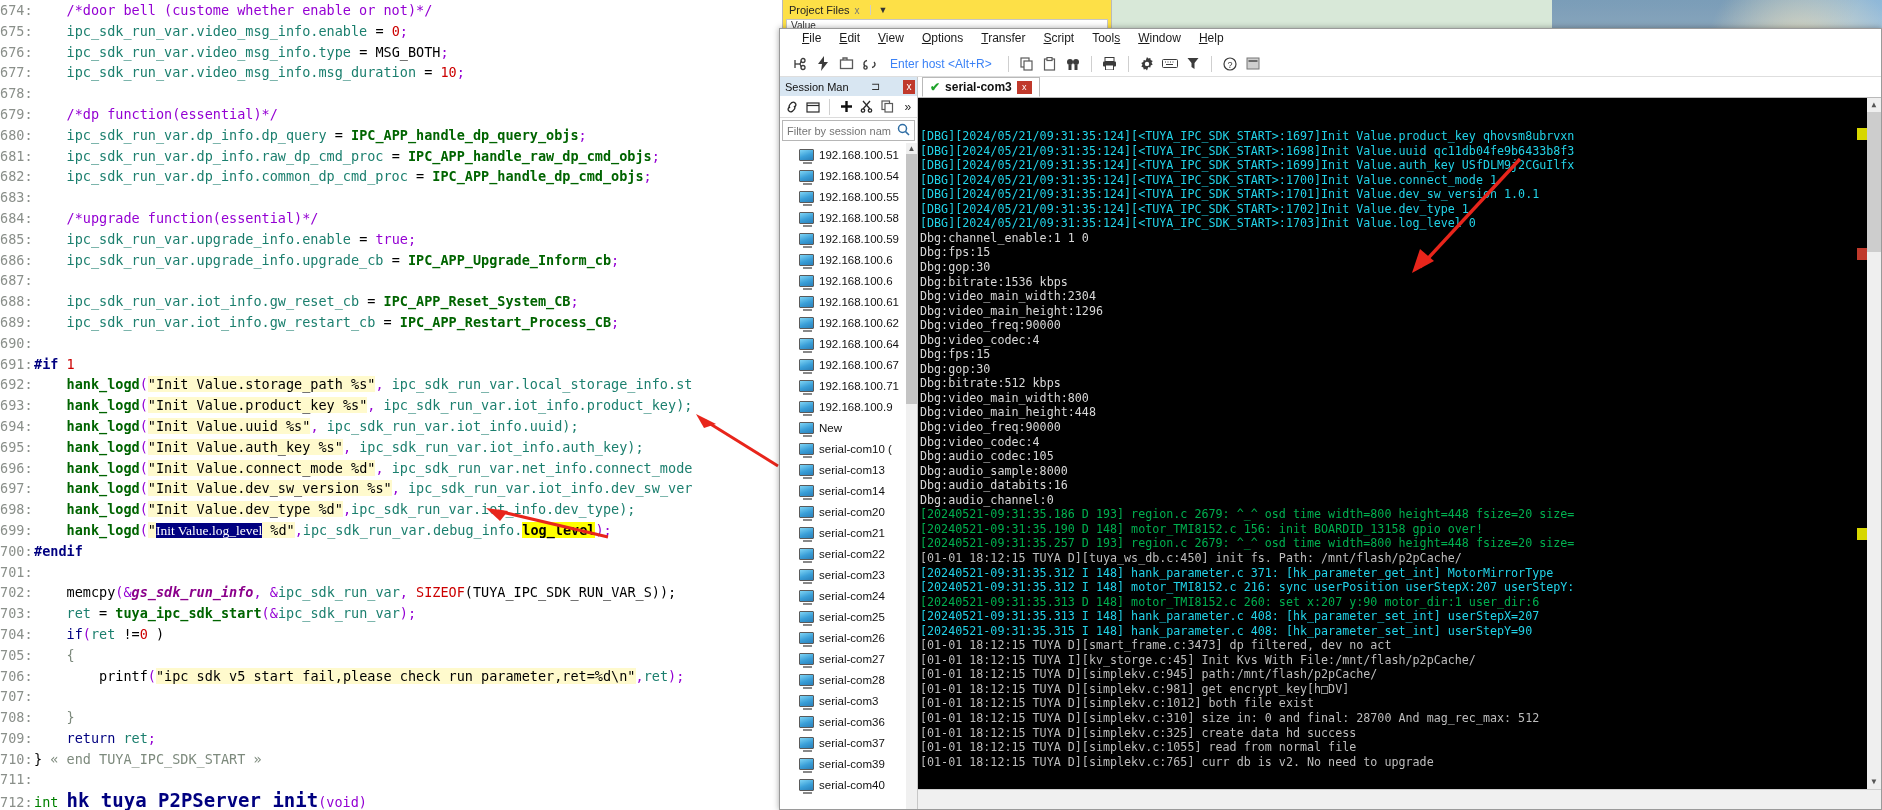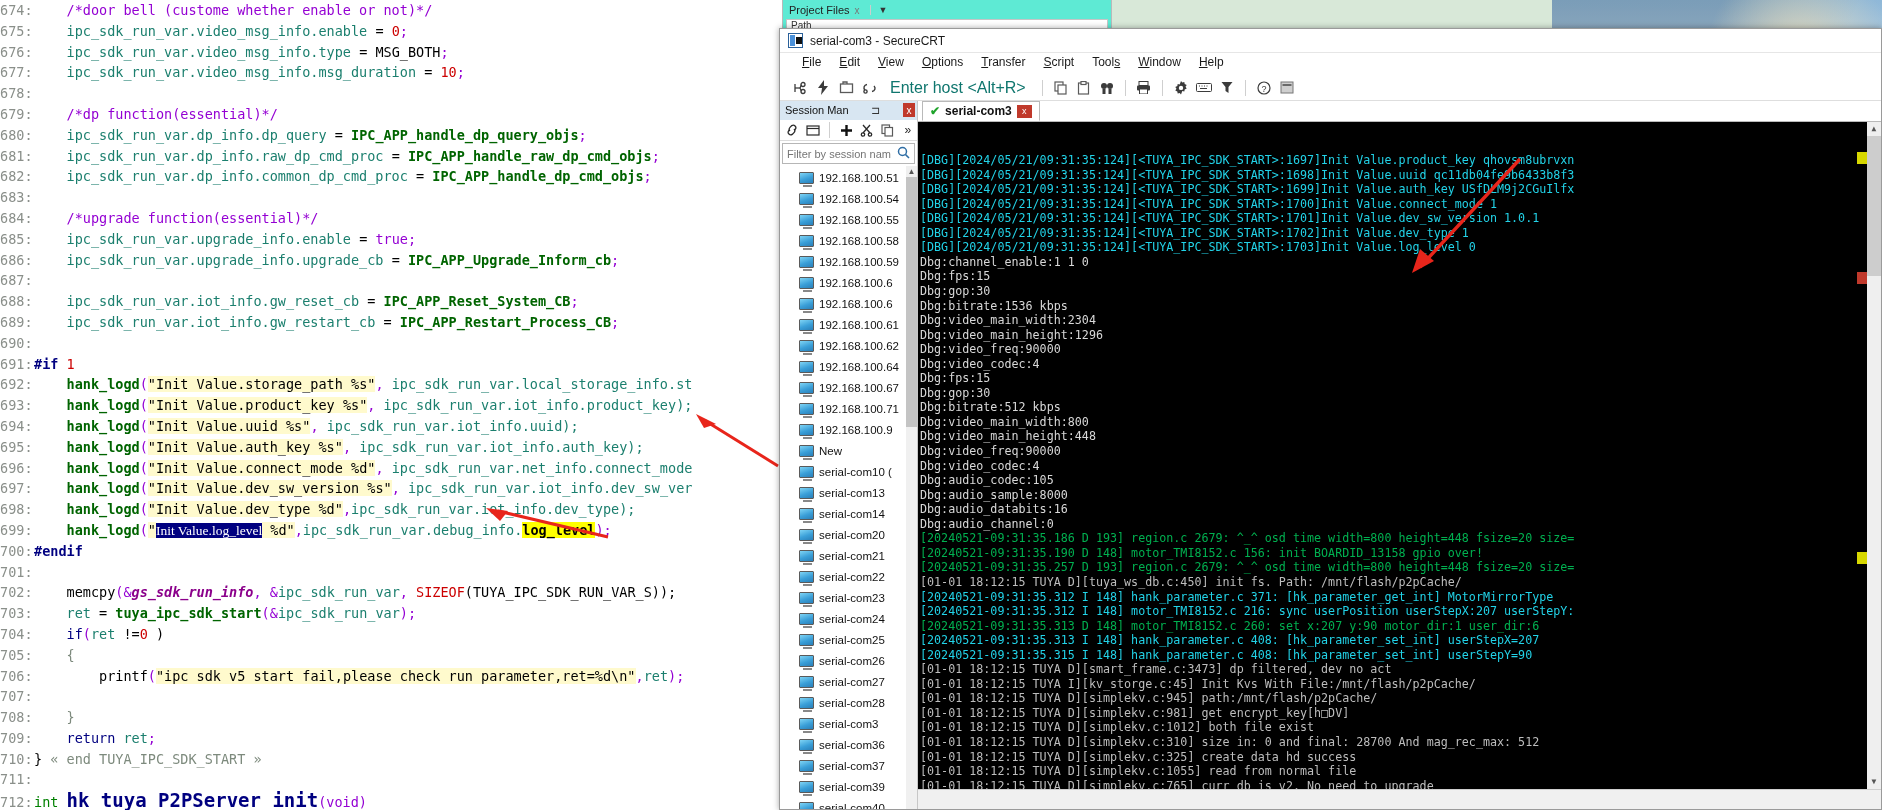--- a/index.html
+++ b/index.html
@@ -56,21 +56,21 @@
   .dim     { color:#7d8a7d; }
   .bigfn   { color:#000080; font-weight:bold; font-size:19px; }
   .tsym    { color:#cc0000;margin-top:41px; }
 
   
   .arrow{ position:absolute; pointer-events:none; }
 
   
   #bg-app{
     position:absolute; left:782px; top:0; width:330px; height:34px;
-    background:#5eead4; border:1px solid #b9b9b9; border-top:none;
+    background:#fde047; border:1px solid #b9b9b9; border-top:none;
   }
   #bg-app .tabrow{
     display:flex; align-items:center; height:18px; font-size:11px;
     padding:2px 4px 0 6px; color:#222;
   }
   #bg-app .xmini{ color:#777; margin-left:5px; font-size:10px; }
   #bg-app .caret{
     margin-left:10px; border-left:1px solid #ccc; padding-left:8px; color:#333;
     font-size:9px;
   }
@@ -115,21 +115,21 @@
     height:26px; display:flex; align-items:center; gap:3px;
     padding-left:10px; background:#fff; border-bottom:1px solid #dedede;
     flex:0 0 auto;
   }
   .tb-ico{
     width:20px; height:20px; display:flex; align-items:center; justify-content:center;
     color:#3b3b3b; font-size:13px;
   }
   .tb-sep{ width:1px; height:16px; background:#cfcfcf; margin:0 5px; }
   .hostbox{
-    font-size:16px; color:#0f766e; padding:0 8px; white-space:nowrap;
+    font-size:12px; color:#3b82f6; padding:0 8px; white-space:nowrap;
   }
 
   .body-split{ flex:1 1 auto; display:flex; min-height:0; background:#fff; }
 
   
   #session-manager{
     width:138px; display:flex; flex-direction:column; background:#fff;
     border-right:1px solid #c7c7c7; flex:0 0 auto;
   }
   .sm-head{
@@ -260,29 +260,25 @@
     <path d="M4 5 L26 8 L18 18 Z" fill="#e8251b"></path>
   </svg>
 </div>
 
 <div id="bg-app">
   <div class="tabrow">
     <span>Project Files</span>
     <span class="xmini">x</span>
     <span class="caret">▼</span>
   </div>
-  <div class="subrow">Path</div>
+  <div class="subrow">Value</div>
 </div>
 
 <div id="securecrt">
 
-  <div class="titlebar">
-    <div class="app-icon"></div>
-    <div class="title-text">serial-com3 - SecureCRT</div>
-  </div>
 
   <div class="menubar" id="menubar">
       <div class="menu-item"><span class="u">F</span>ile</div>
       <div class="menu-item"><span class="u">E</span>dit</div>
       <div class="menu-item"><span class="u">V</span>iew</div>
       <div class="menu-item"><span class="u">O</span>ptions</div>
       <div class="menu-item"><span class="u">T</span>ransfer</div>
       <div class="menu-item"><span class="u">S</span>cript</div>
       <div class="menu-item">Tool<span class="u">s</span></div>
       <div class="menu-item"><span class="u">W</span>indow</div>

